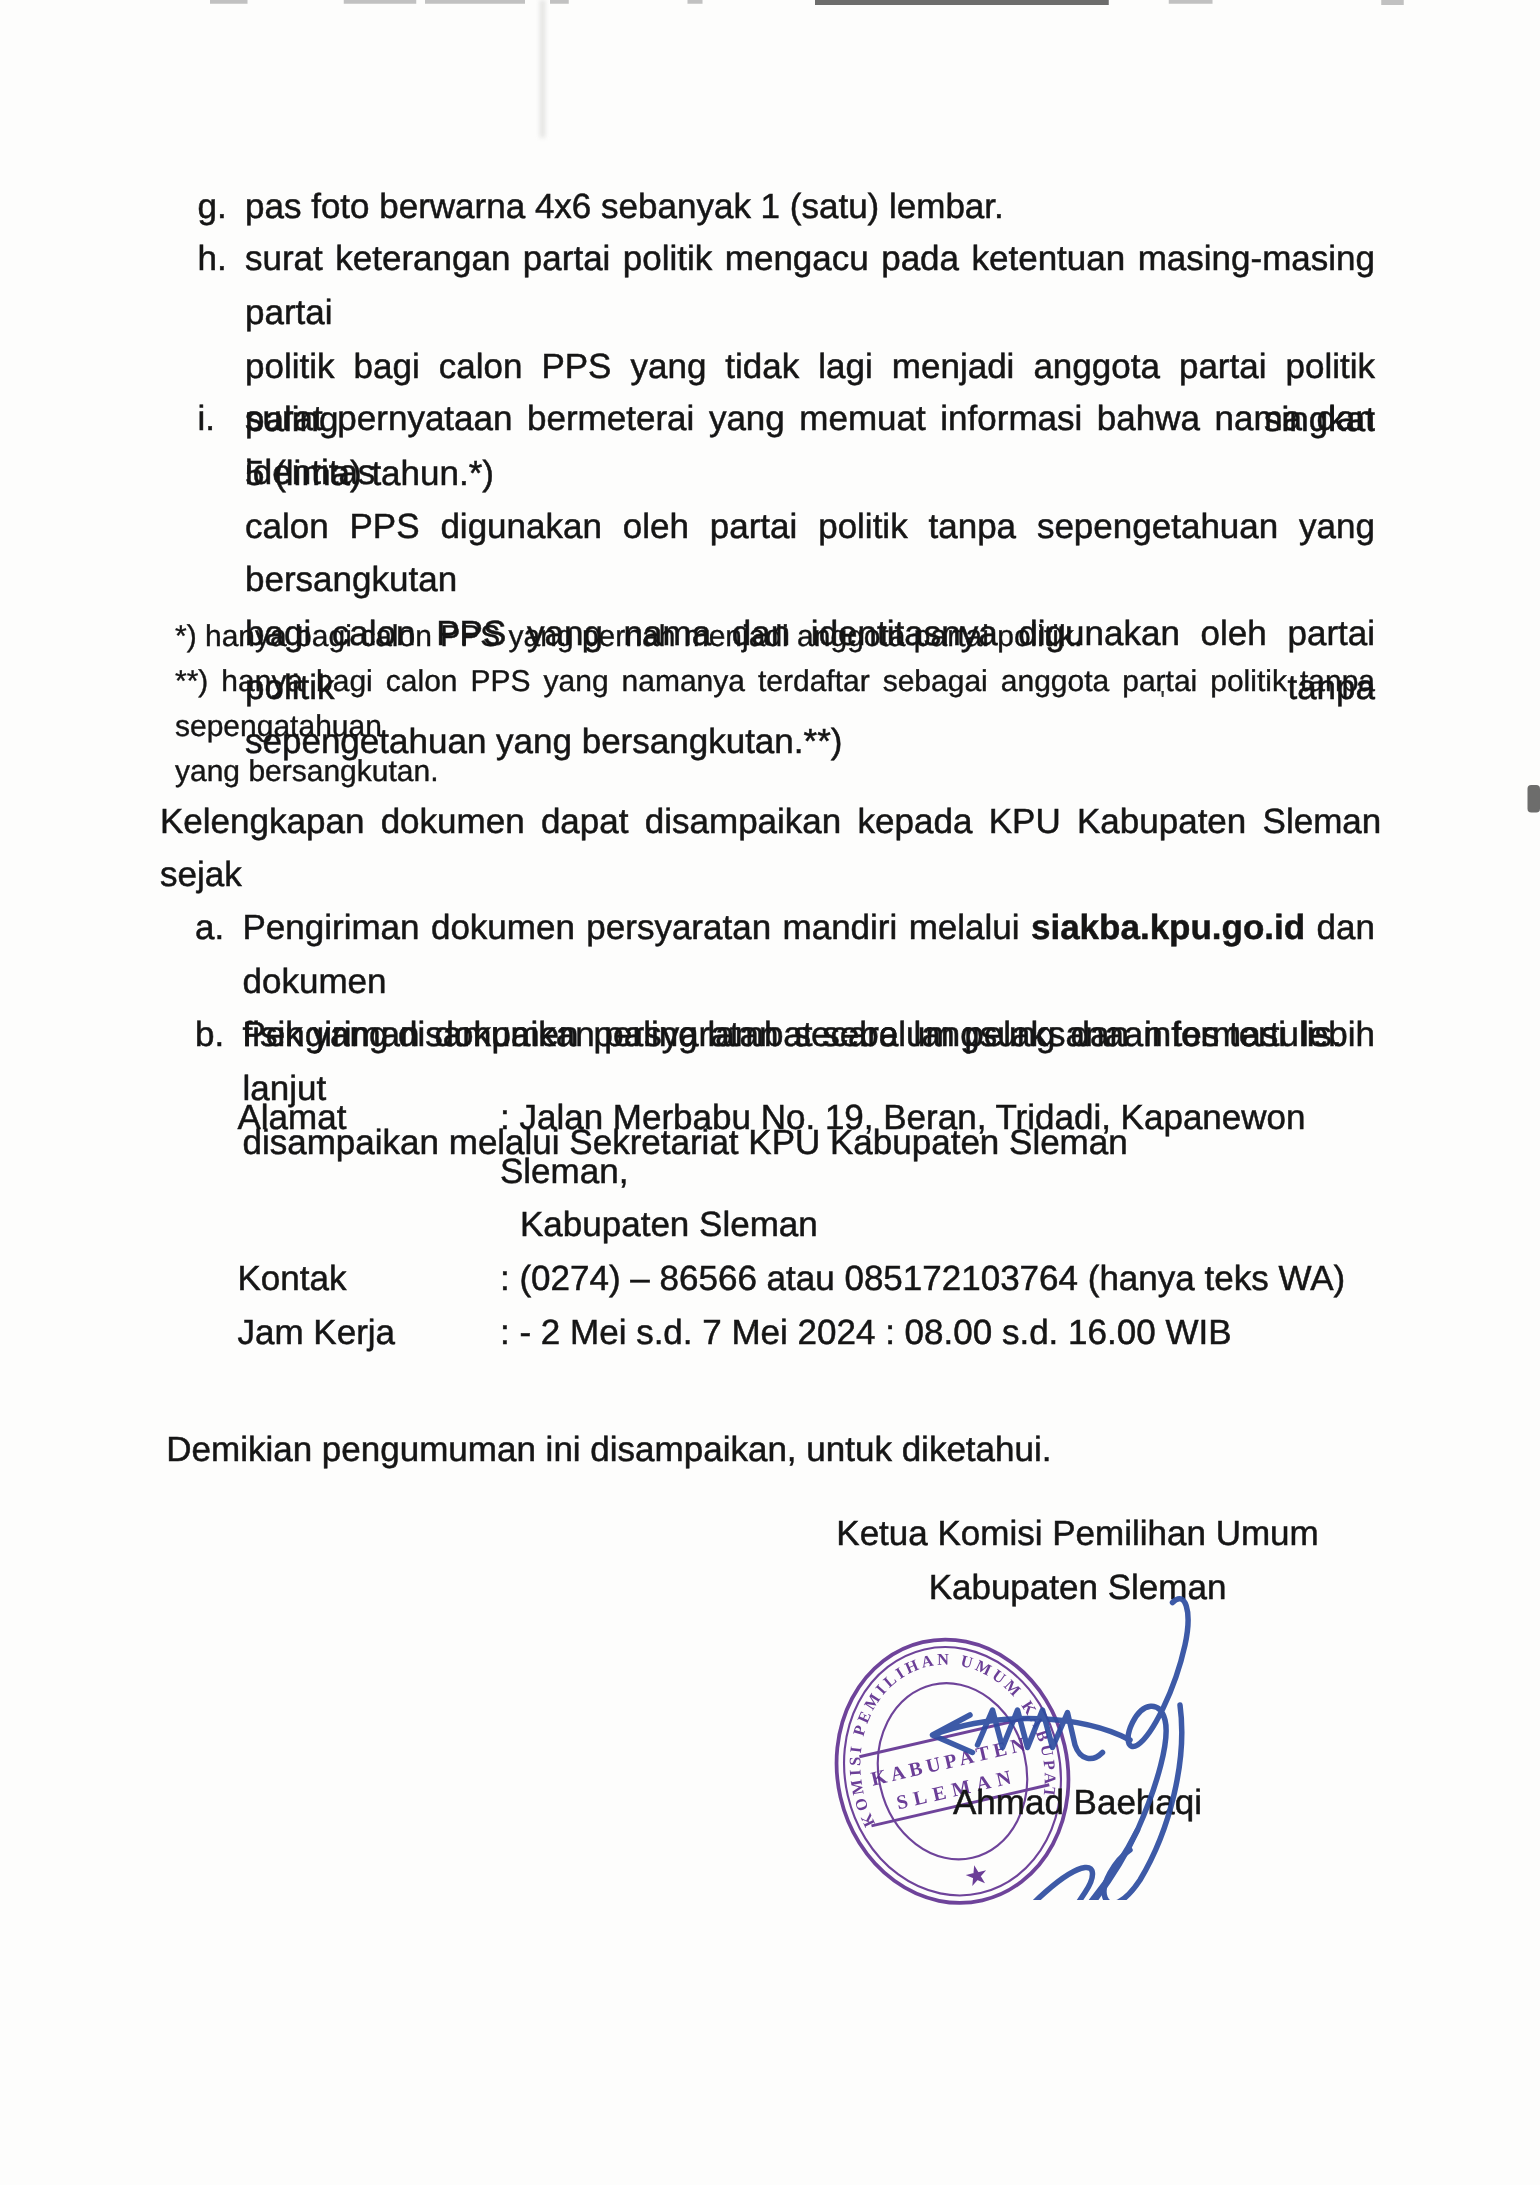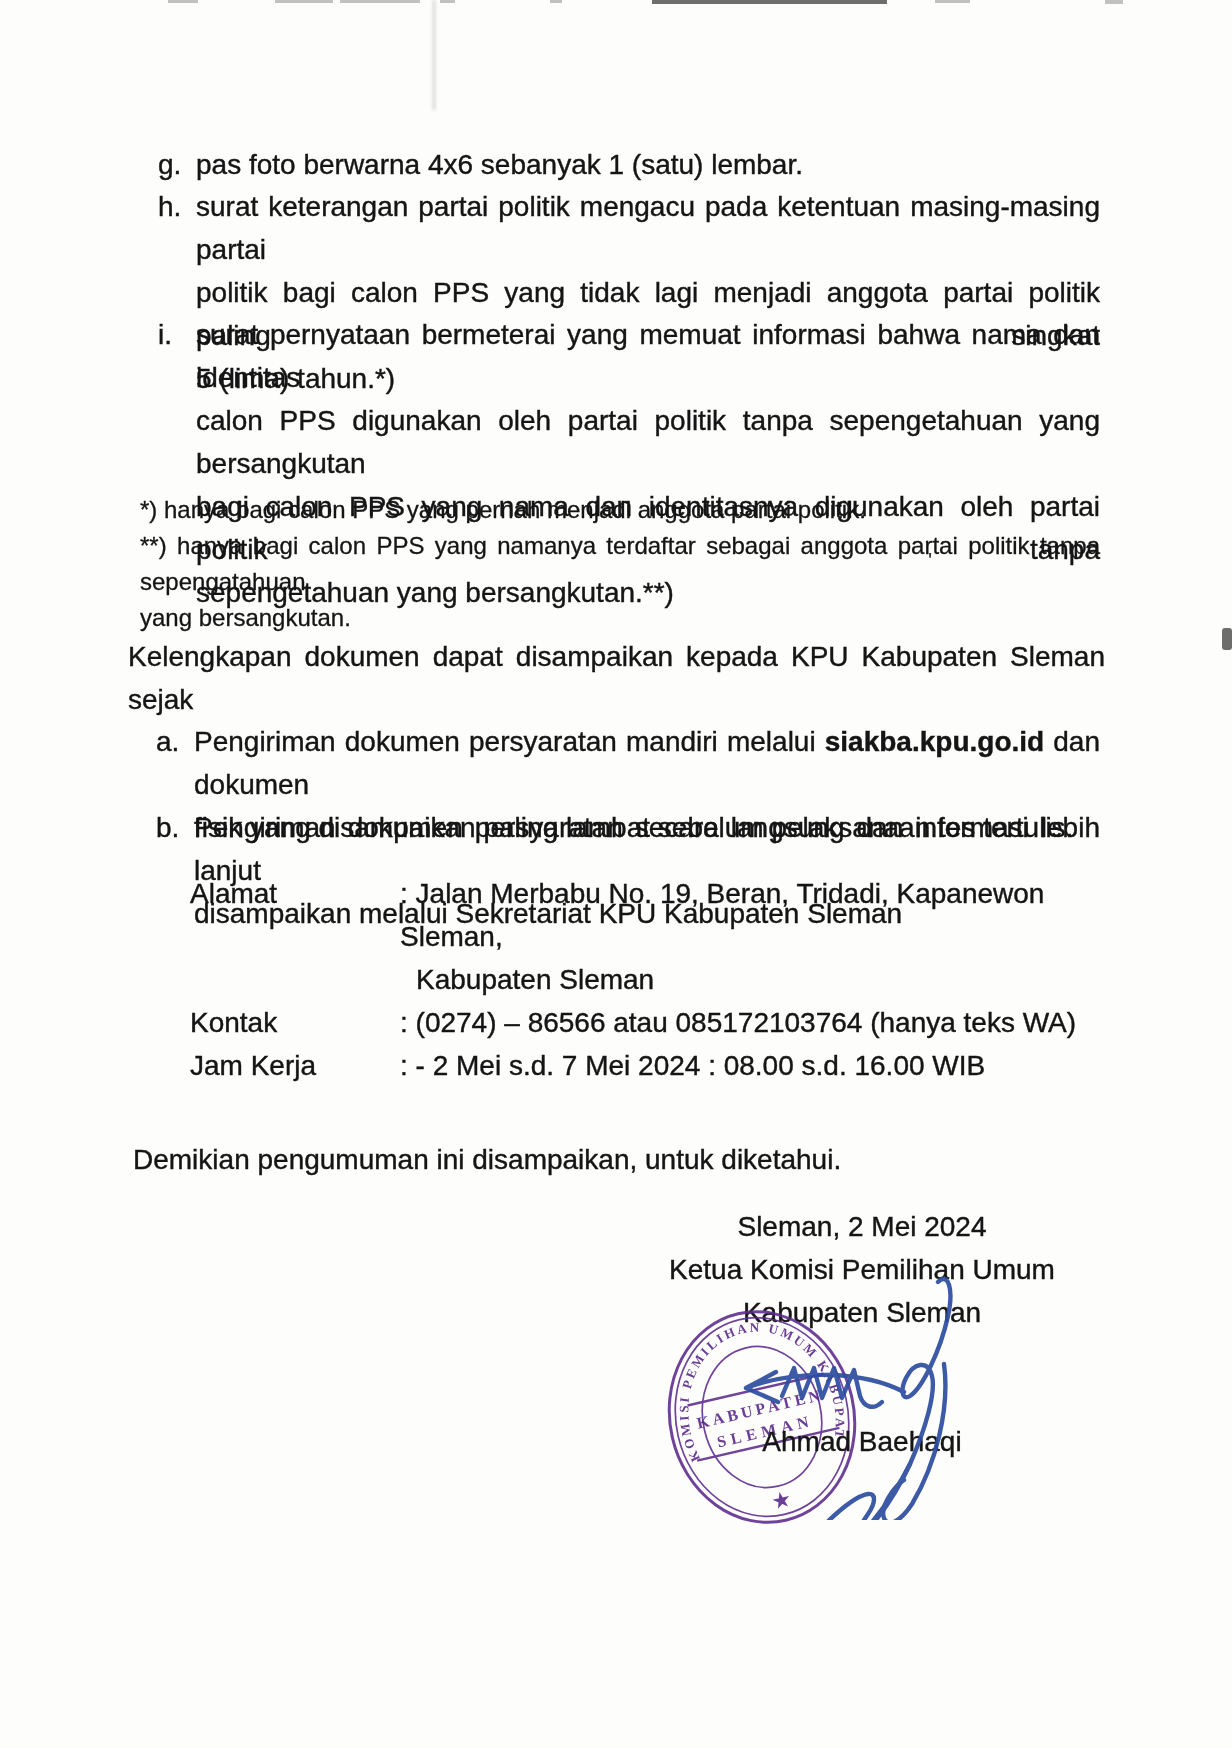--- a/index.html
+++ b/index.html
@@ -121,21 +121,20 @@
       <div class="clabel">Jam Kerja</div>
       <div class="cvalue">
         <div>: -  2 Mei s.d. 7 Mei 2024 : 08.00 s.d. 16.00 WIB</div>
       </div>
     </div>
   </div>
 
   <div class="abs bodytext" style="left:133px;top:1138px;width:977px;">Demikian pengumuman ini disampaikan, untuk diketahui.</div>
 
   <div class="sigblock bodytext">
-    <div>Sleman, 2 Mei 2024</div>
     <div>Ketua Komisi Pemilihan Umum</div>
     <div>Kabupaten Sleman</div>
   </div>
 
   <div class="abs" style="left:662px;top:1305px;width:200px;height:228px;">
     <svg width="200" height="228" viewBox="0 0 200 228">
       <g stroke="#5b2a8c" fill="none" opacity="0.88" transform="rotate(-13 100 112)">
         <ellipse cx="100" cy="112" rx="92" ry="106" stroke-width="3"></ellipse>
         <ellipse cx="100" cy="112" rx="86" ry="100" stroke-width="1.7"></ellipse>
         <ellipse cx="100" cy="112" rx="59" ry="71" stroke-width="1.7"></ellipse>

